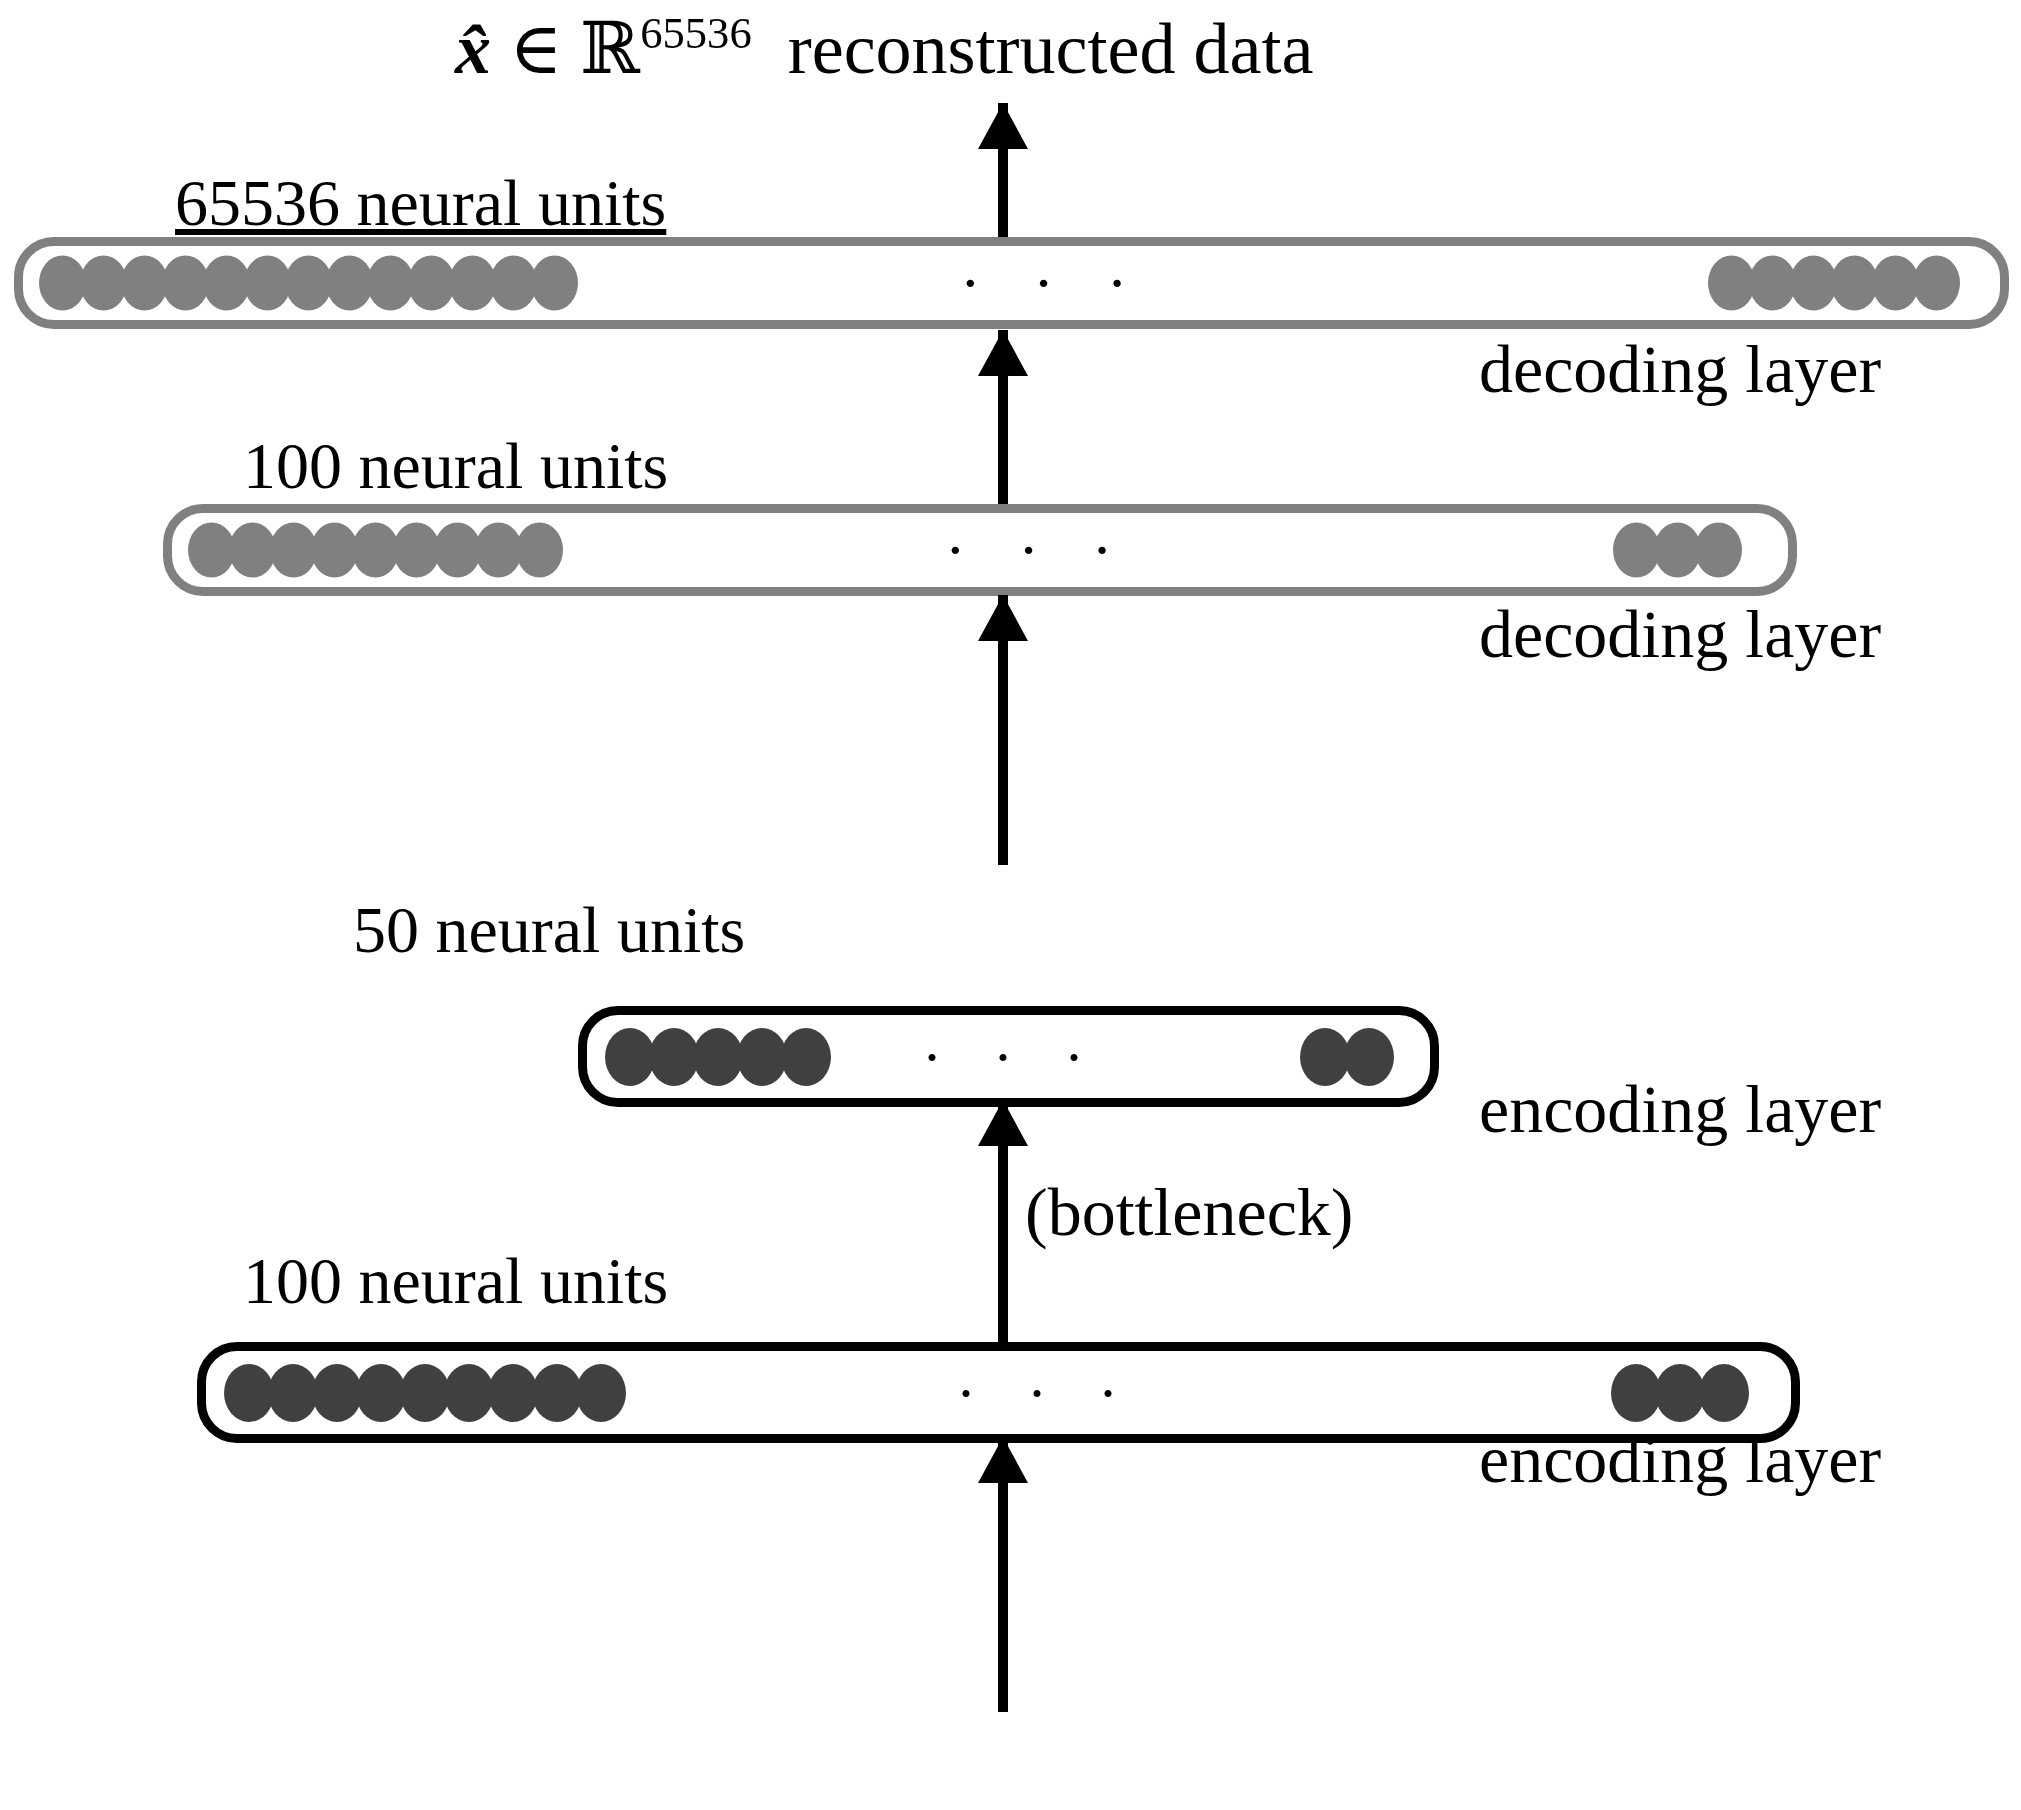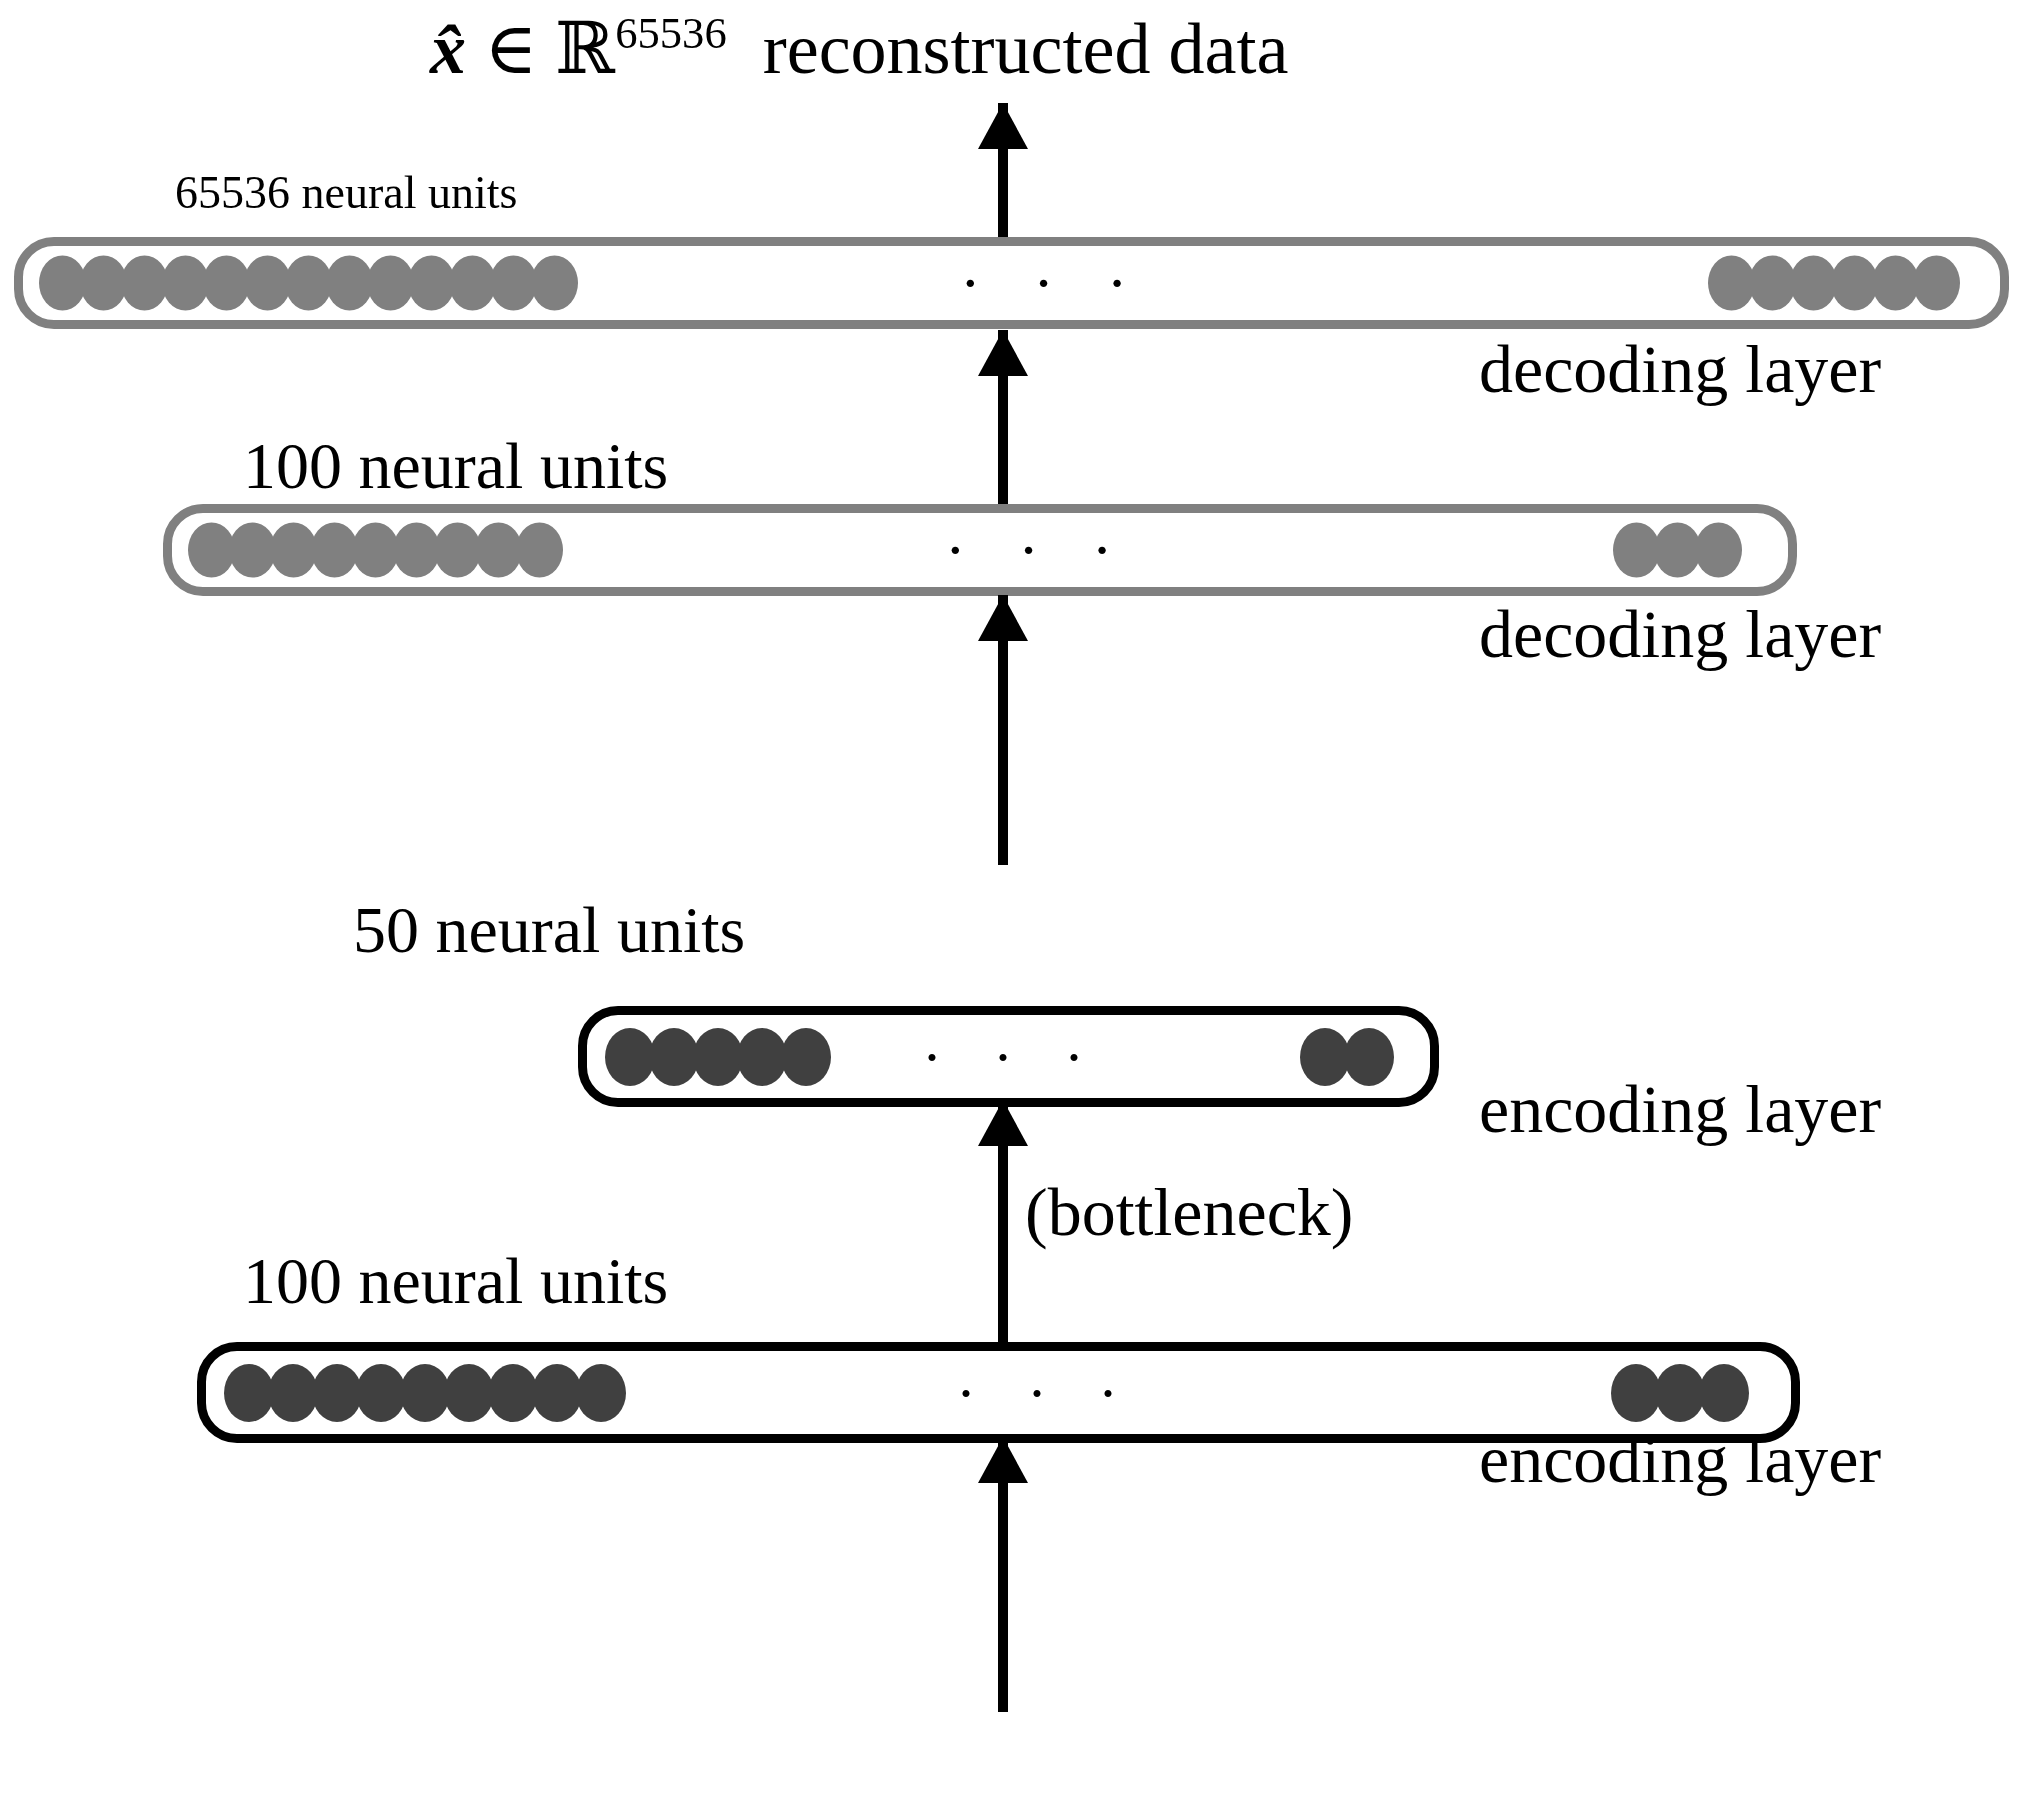--- a/index.html
+++ b/index.html
@@ -98,33 +98,33 @@
     border-left: 25px solid transparent;
     border-right: 25px solid transparent;
     border-bottom: 46px solid #000;
   }
 </style>
 </head>
 <body>
 
 <div id="canvas">
 
-  <div class="txt math" style="left:430px; top:12px; font-size:72px;">
+  <div class="txt math" style="left:455px; top:12px; font-size:72px;">
     <span class="vec">x̂</span>
     <span>∈</span>
     <span class="bbR">ℝ</span><sup class="exp">65536</sup>
     &nbsp;<span>reconstructed data</span>
   </div>
 
   <div class="arrow" style="left:1003px; top:103px; height:135px;">
     <div class="head"></div>
     <div class="shaft" style="height:135px;"></div>
   </div>
 
-  <div class="txt" style="left:175px; top:170px; font-size:46px;">65536 neural units</div>
+  <div class="txt" style="left:175px; top:170px; font-size:66px;text-decoration:underline;">65536 neural units</div>
 
   <div class="layer-box gray" style="left:14px; top:237px; width:1995px; height:92px;">
     <div class="units-group" style="left:16px;">
       <span class="unit gray" style="width:47px;height:55px;margin-right:-6px;"></span>
       <span class="unit gray" style="width:47px;height:55px;margin-right:-6px;"></span>
       <span class="unit gray" style="width:47px;height:55px;margin-right:-6px;"></span>
       <span class="unit gray" style="width:47px;height:55px;margin-right:-6px;"></span>
       <span class="unit gray" style="width:47px;height:55px;margin-right:-6px;"></span>
       <span class="unit gray" style="width:47px;height:55px;margin-right:-6px;"></span>
       <span class="unit gray" style="width:47px;height:55px;margin-right:-6px;"></span>

